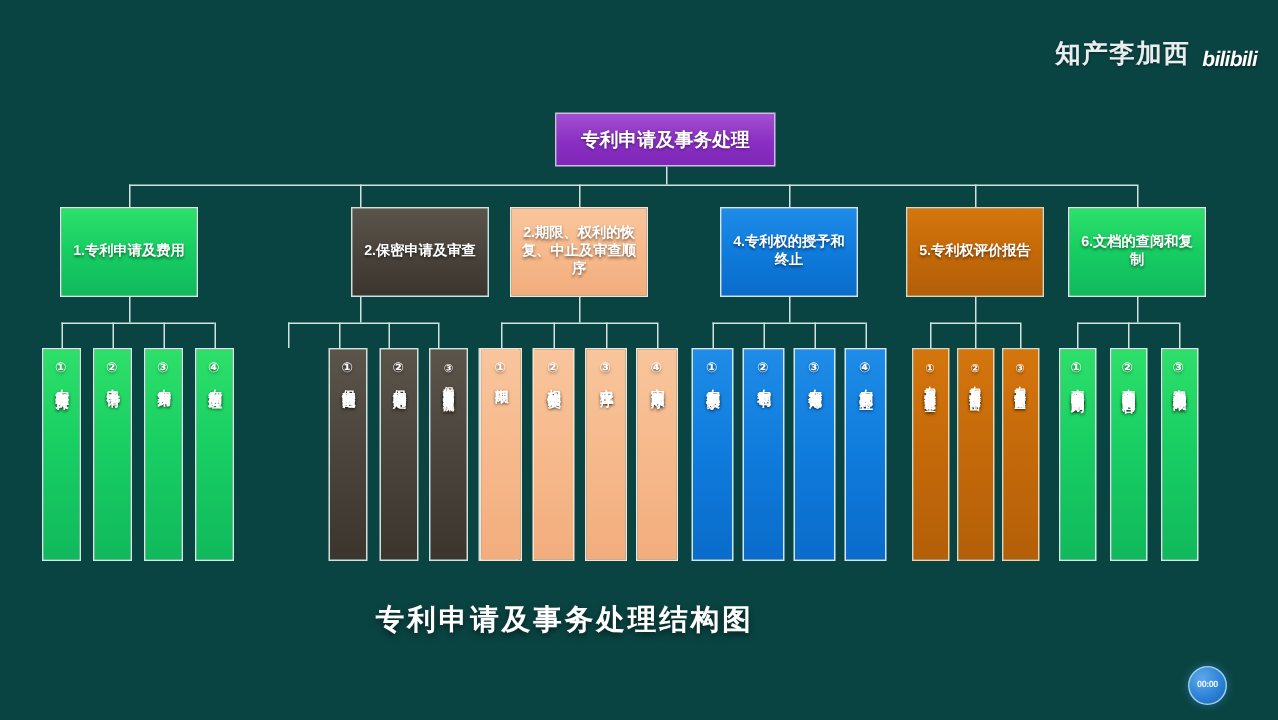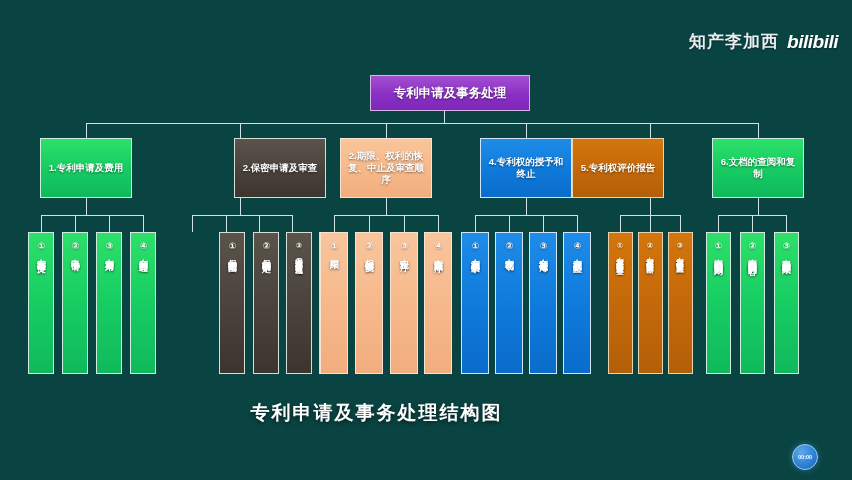--- a/index.html
+++ b/index.html
@@ -16,21 +16,21 @@
   
   .watermark{
     position:absolute;right:14px;top:12px;
     display:flex;align-items:flex-end;gap:8px;
     color:#e8eef0;
     font-size:17px;font-weight:bold;
     letter-spacing:1px;
     text-shadow:0 1px 2px rgba(0,0,0,.45);
   }
   .wm-logo{
-    font-size:19px;font-weight:bold;font-style:italic;
+    font-size:14px;font-weight:bold;font-style:italic;
     color:#ffffff;letter-spacing:-0.5px;margin-top:19px;
   }
 
   
   .line{position:absolute;background:#cfe3e2;}
   .line.v{width:1px;}
   .line.h{height:1px;}
 
   
   .node{
@@ -39,21 +39,21 @@
     border:1px solid #d8e8e6;
     color:#ffffff;
     display:flex;align-items:center;justify-content:center;
     text-align:center;
     font-weight:bold;
     text-shadow:0 1px 2px rgba(0,0,0,.5);
     overflow:hidden;
   }
 
   .root{
-    left:370px;top:75px;width:160px;height:36px;
+    left:370px;top:75px;width:147px;height:36px;
     font-size:12.5px;
     background:linear-gradient(180deg,#a24fd0 0%,#8b2fc4 55%,#7d27b8 100%);
     border-color:#d3b7e6;
   }
 
   .branch{
     top:138px;height:60px;width:92px;
     font-size:9.5px;line-height:12px;
     padding:2px 4px;
   }
@@ -168,21 +168,21 @@
       </div>
       <div class="node branch c-dark" style="left: 194px;">
         <span class="txt">2.保密申请及审查</span>
       </div>
       <div class="node branch c-peach" style="left: 340px;">
         <span class="txt">2.期限、权利的恢复、中止及审查顺序</span>
       </div>
       <div class="node branch c-blue" style="left: 480px;">
         <span class="txt">4.专利权的授予和终止</span>
       </div>
-      <div class="node branch c-orange" style="left: 572px; justify-content: center;">
+      <div class="node branch c-orange" style="left: 604px; justify-content: center;">
         <span class="txt">5.专利权评价报告</span>
       </div>
       <div class="node branch c-green2" style="left: 712px;">
         <span class="txt">6.文档的查阅和复制</span>
       </div>
     </div>
   <div id="leaves">
       <div class="node leaf c-green" style="left: 28px; width: 26px; height: 142px;">
         <span class="txt">①专利申请文件</span>
       </div>

